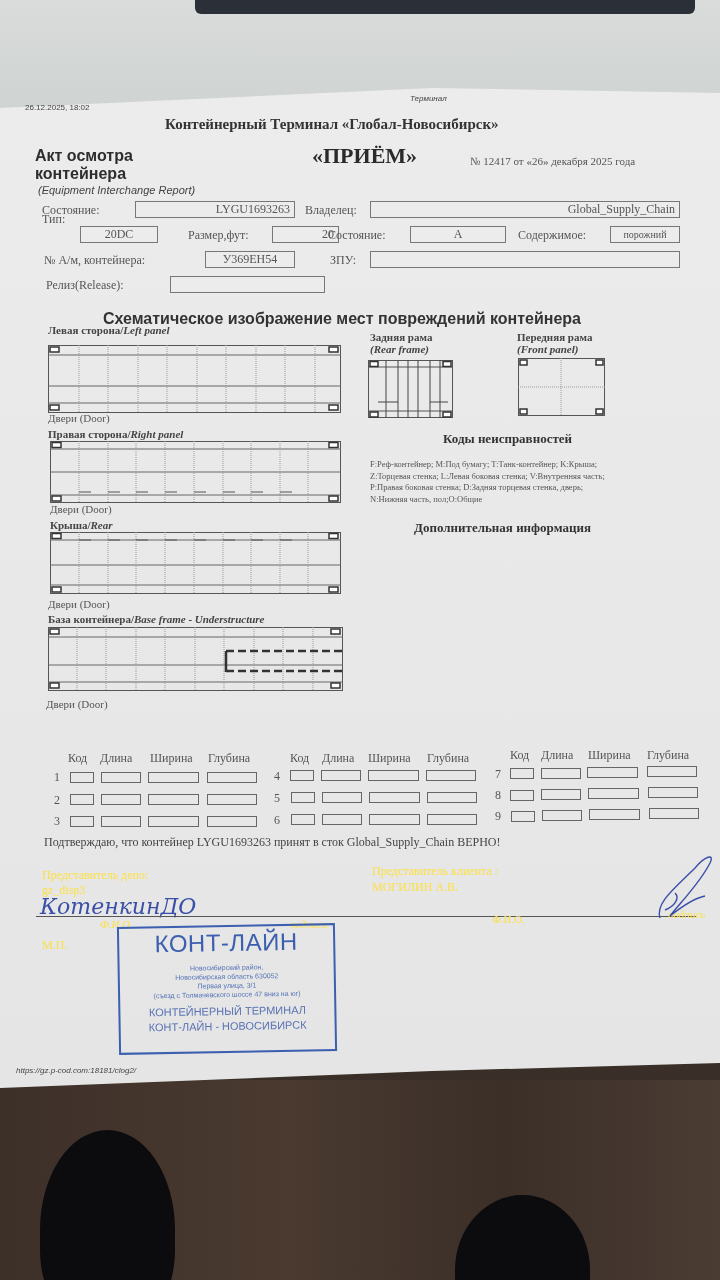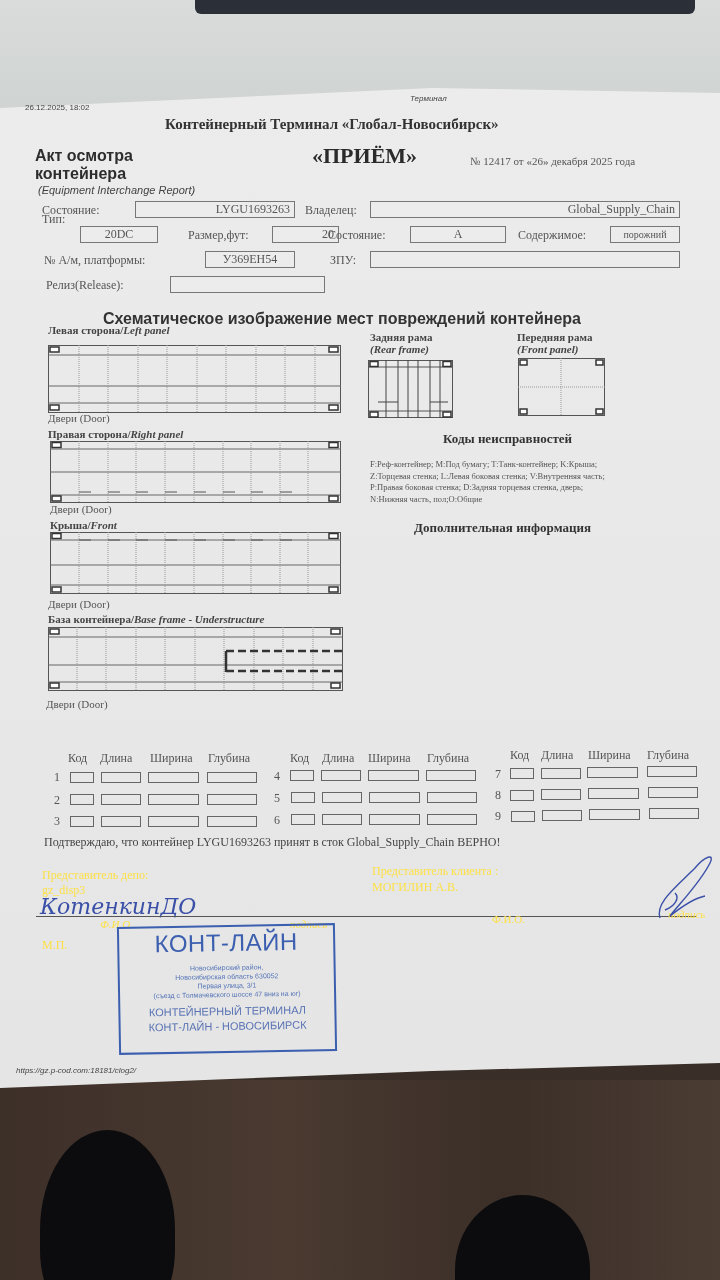--- a/index.html
+++ b/index.html
@@ -95,21 +95,21 @@
 
 <div class="abs lbl" style="left:42px;top:212px;">Тип:</div>
 <div class="field c" style="left:80px;top:226px;width:78px;">20DC</div>
 <div class="abs lbl" style="left:188px;top:228px;">Размер,фут:</div>
 <div class="field c" style="left:272px;top:226px;width:67px;text-align:right;">20</div>
 <div class="abs lbl" style="left:328px;top:228px;">Состояние:</div>
 <div class="field c" style="left:410px;top:226px;width:96px;">A</div>
 <div class="abs lbl" style="left:518px;top:228px;">Содержимое:</div>
 <div class="field c" style="left:610px;top:226px;width:70px;font-size:10px;">порожний</div>
 
-<div class="abs lbl" style="left:44px;top:253px;">№ А/м, платформы:</div>
+<div class="abs lbl" style="left:44px;top:253px;">№ А/м, контейнера:</div>
 <div class="field c" style="left:205px;top:251px;width:90px;">У369ЕН54</div>
 <div class="abs lbl" style="left:330px;top:253px;">ЗПУ:</div>
 <div class="field" style="left:370px;top:251px;width:310px;"></div>
 
 <div class="abs lbl" style="left:46px;top:278px;">Релиз(Release):</div>
 <div class="field" style="left:170px;top:276px;width:155px;"></div>
 
 <div class="abs section-title" style="left:103px;top:310px;">Схематическое изображение мест повреждений контейнера</div>
 
 <div class="abs panel-lbl" style="left:48px;top:324px;"><span>Левая сторона/</span><i>Left panel</i></div>
@@ -209,21 +209,21 @@
   </g>
   <g fill="#fff" stroke="#333" stroke-width="1.5">
     <rect x="2" y="1.5" width="9" height="5"></rect>
       <rect x="279" y="1.5" width="9" height="5"></rect>
     <rect x="2" y="55" width="9" height="5"></rect>
       <rect x="279" y="55" width="9" height="5"></rect>
   </g>
 </svg>
 <div class="abs door-lbl" style="left:50px;top:503px;">Двери (Door)</div>
 
-<div class="abs panel-lbl" style="left:50px;top:519px;"><span>Крыша/</span><i>Front</i></div>
+<div class="abs panel-lbl" style="left:50px;top:519px;"><span>Крыша/</span><i>Rear</i></div>
 <svg class="abs" style="left:50px;top:532px;" width="292" height="64">
   <rect x="0.5" y="0.5" width="290" height="61" fill="none" stroke="#555"></rect>
   <line x1="0" y1="8" x2="291" y2="8" stroke="#666"></line>
   <line x1="0" y1="33" x2="291" y2="33" stroke="#666"></line>
   <line x1="0" y1="53" x2="291" y2="53" stroke="#666"></line>
   <g stroke="#999" stroke-dasharray="1,1">
     <line x1="29" y1="0" x2="29" y2="62"></line>
       <line x1="58" y1="0" x2="58" y2="62"></line>
     <line x1="86" y1="0" x2="86" y2="62"></line>
       <line x1="115" y1="0" x2="115" y2="62"></line>

